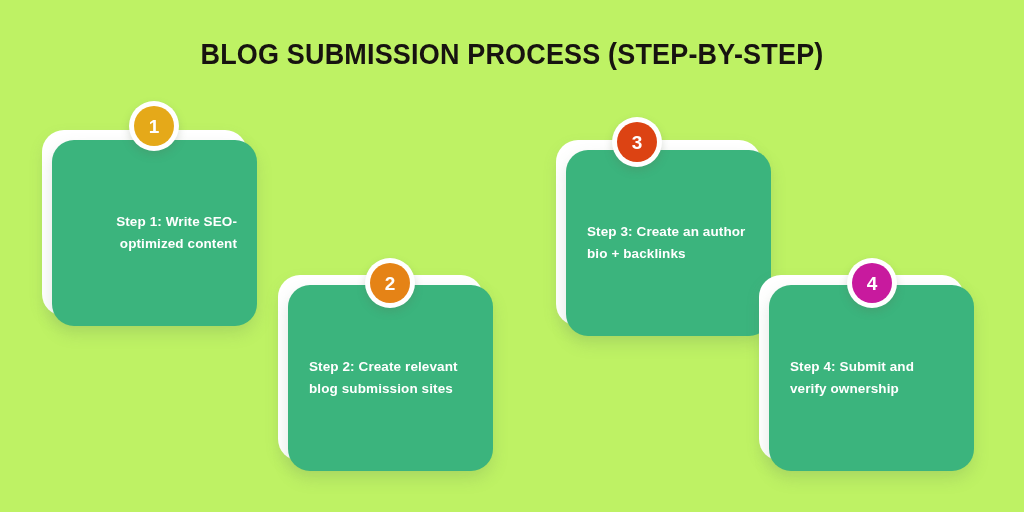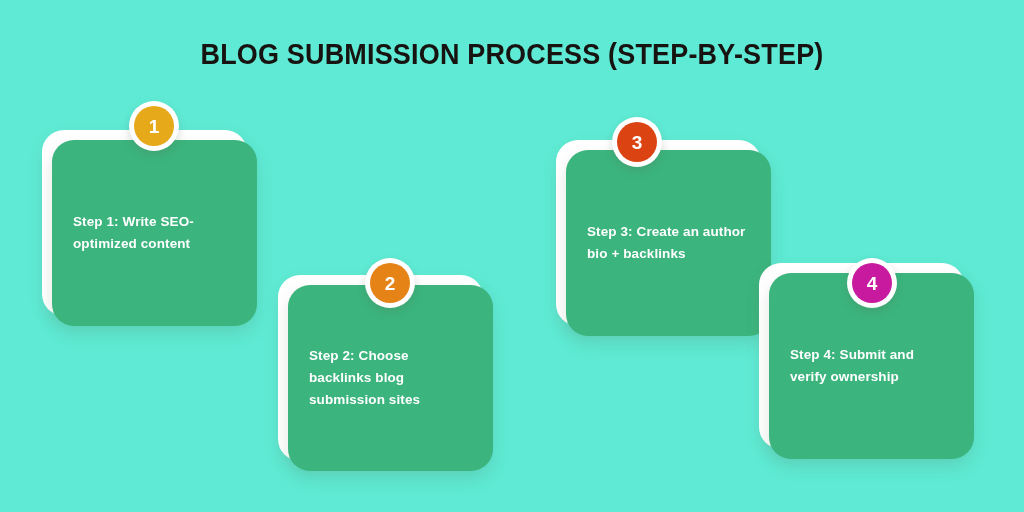--- a/index.html
+++ b/index.html
@@ -107,49 +107,49 @@
     font-weight: bold;
     font-size: 19px;
     color: #FFFFFF;
     line-height: 1;
   }
 
   
   #step-1 { left: 52px;  top: 140px; }
   #step-2 { left: 288px; top: 285px; }
   #step-3 { left: 533px; top: 150px; margin-left: 33px; }
-  #step-4 { left: 769px; top: 273px; }
+  #step-4 { left: 769px; top: 285px; }
 
   
   #badge-1 { left: 129px; top: 101px; }
   #badge-2 { left: 365px; top: 258px; }
   #badge-3 { left: 612px; top: 117px; }
   #badge-4 { left: 847px; top: 258px; }
 </style>
 </head>
 <body>
 
-<div id="infographic" style="background: #5eead4;">
+<div id="infographic" style="background: #bef264;">
 
   <div id="title" style="color: rgb(23, 19, 16);">BLOG SUBMISSION PROCESS (STEP-BY-STEP)</div>
 
   <div class="step" id="step-1">
     <div class="halo"></div>
     <div class="card" style="background: rgb(59, 180, 125);">
-      <div class="card-text" style="color: rgb(255, 255, 255);">Step 1: Write SEO-optimized content</div>
+      <div class="card-text" style="color: rgb(255, 255, 255); text-align: right;">Step 1: Write SEO-optimized content</div>
     </div>
   </div>
   <div class="badge" id="badge-1">
     <div class="disc" style="background:#E5A919;">1</div>
   </div>
 
   <div class="step" id="step-2">
     <div class="halo"></div>
     <div class="card" style="background: rgb(59, 180, 125);">
-      <div class="card-text" style="color: rgb(255, 255, 255);">Step 2: Choose backlinks blog submission sites</div>
+      <div class="card-text" style="color: rgb(255, 255, 255);">Step 2: Create relevant blog submission sites</div>
     </div>
   </div>
   <div class="badge" id="badge-2">
     <div class="disc" style="background:#E58316;">2</div>
   </div>
 
   <div class="step" id="step-3">
     <div class="halo"></div>
     <div class="card" style="background: rgb(59, 180, 125);">
       <div class="card-text" style="color: rgb(255, 255, 255);">Step 3: Create an author bio + backlinks</div>

